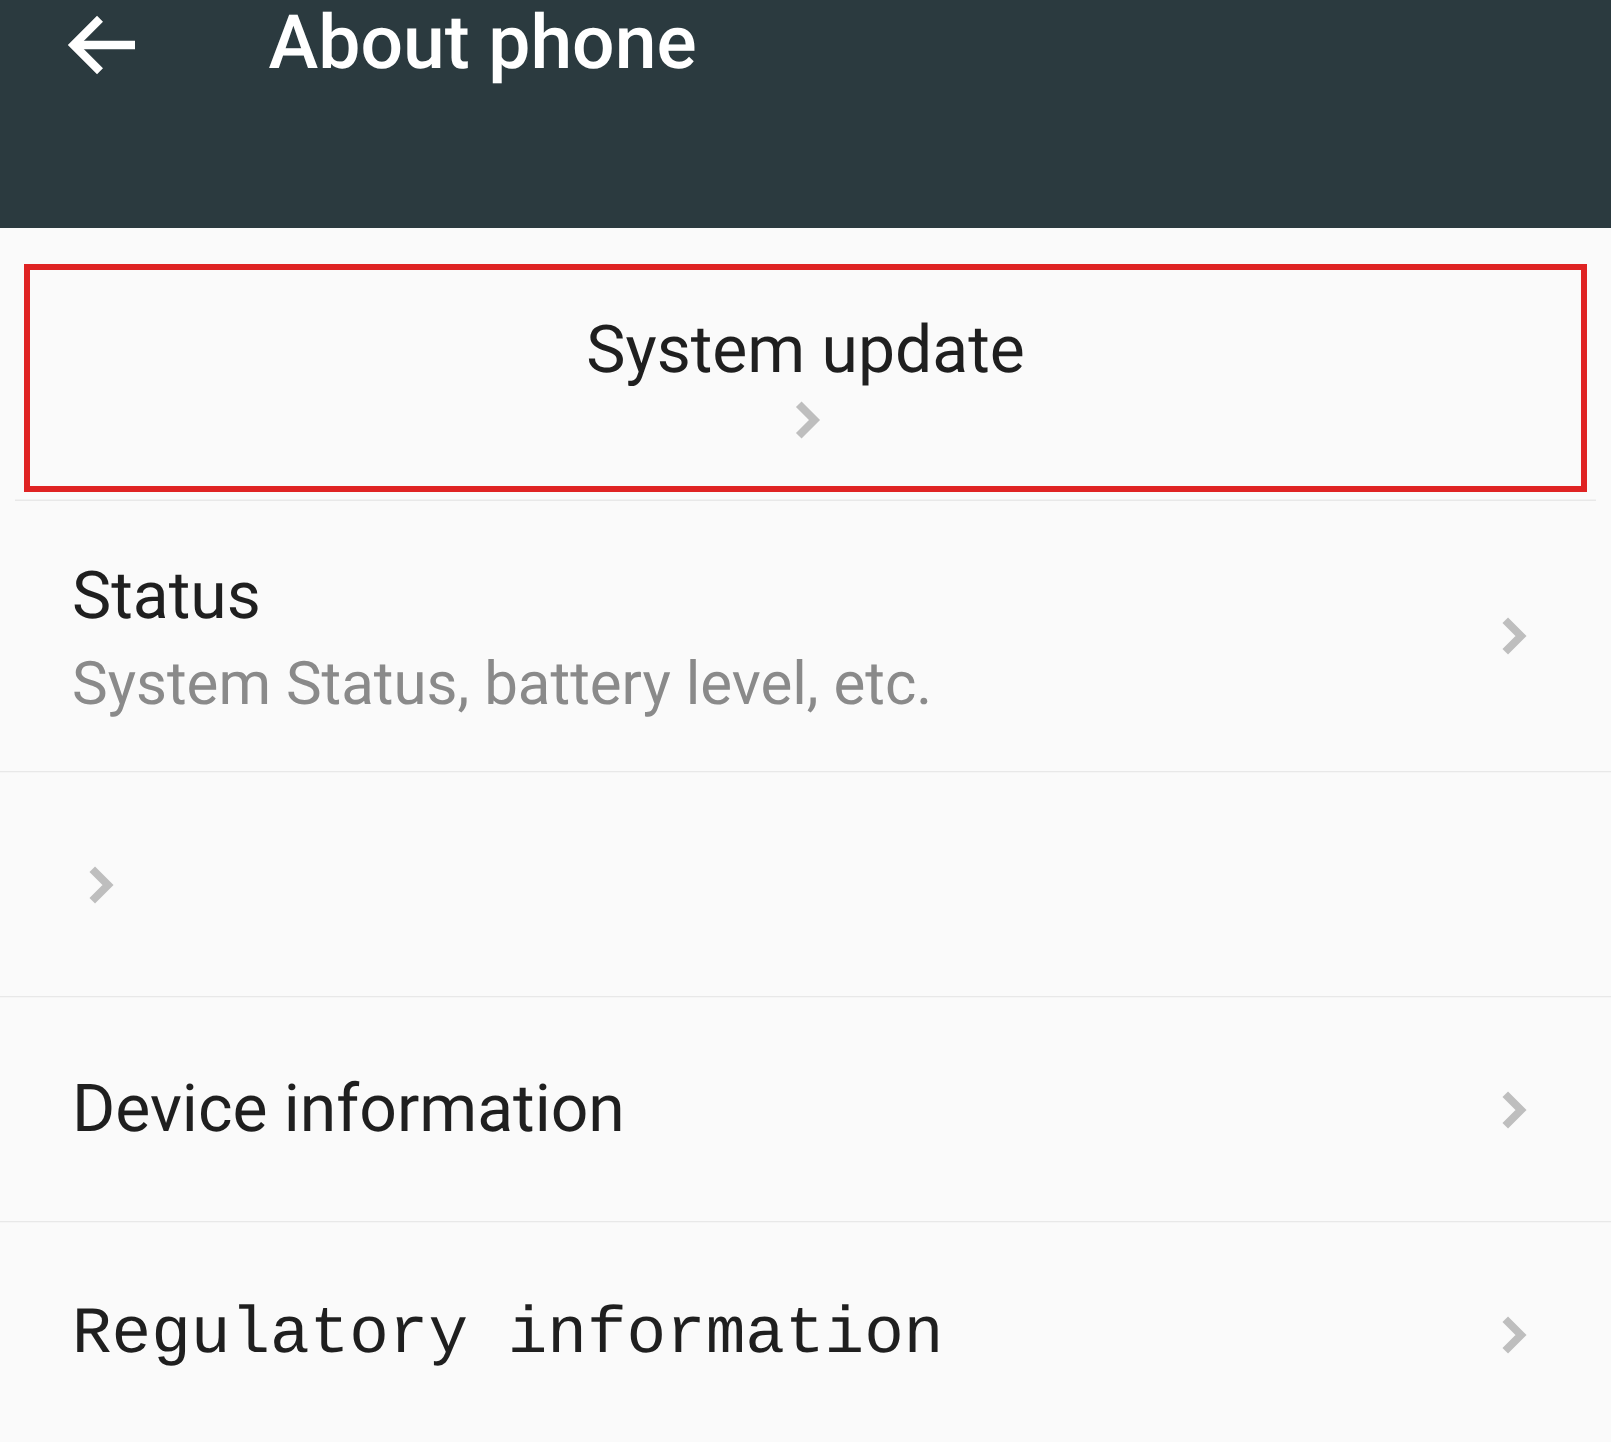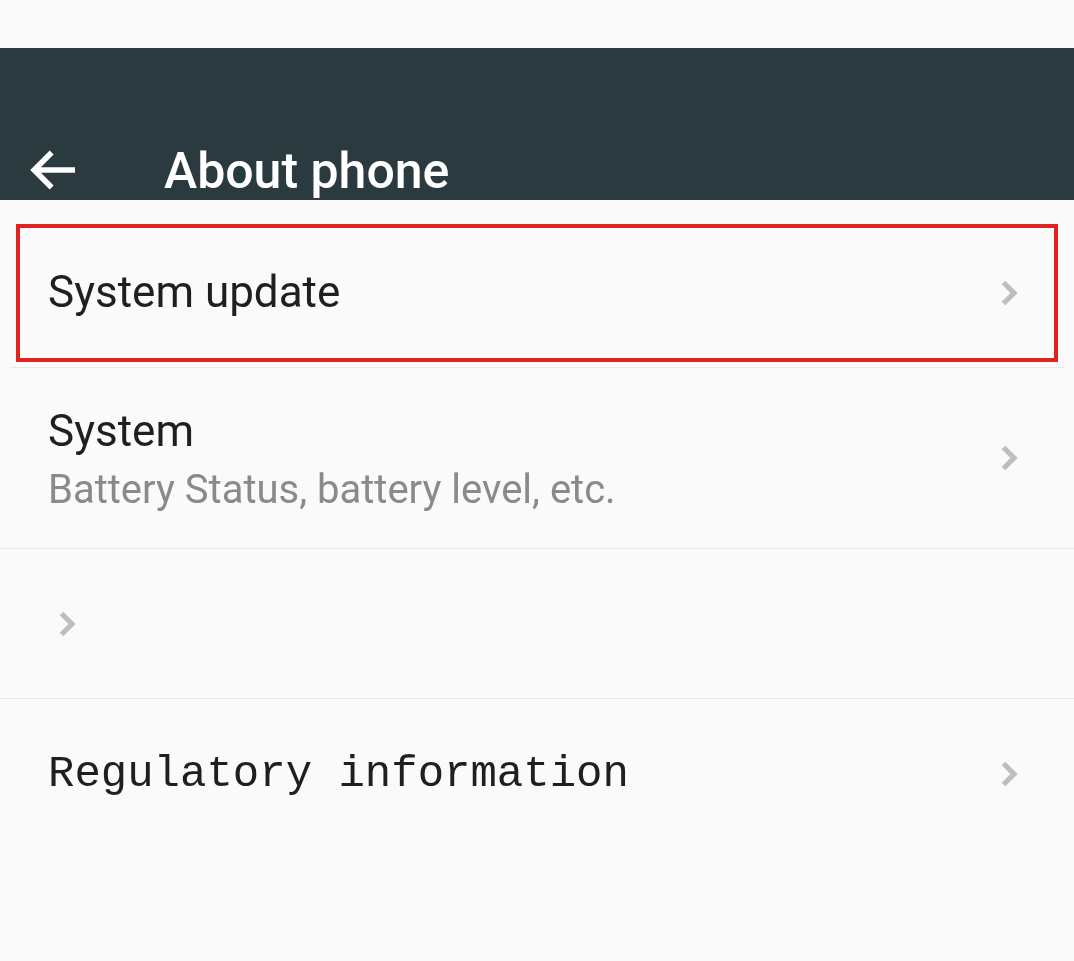--- a/index.html
+++ b/index.html
@@ -11,23 +11,22 @@
     font-family: Roboto, "Helvetica Neue", Arial, sans-serif;
     background: #fafafa;
     width: 1074px;
     height: 961px;
     overflow: hidden;
   }
   .header {
     background: #2b3a3f;
     height: 152px;
     display: flex;
-    align-items: flex-end;
-    padding-left: 24px;
-    margin-top: 48px;
+    align-items: flex-start;
+    padding-left: 39px;
   }
   .back-button {
     width: 60px;
     height: 60px;
     display: flex;
     align-items: center;
     justify-content: center;
     cursor: pointer;
   }
   .header-title {
@@ -50,20 +49,21 @@
     border-bottom: 1px solid #e8e8e8;
     cursor: pointer;
     position: relative;
   }
   .item.highlighted {
     outline: 4px solid #df2323;
     outline-offset: -10px;
     margin: 8px 10px 0 10px;
     padding-left: 38px;
     padding-right: 38px;
+    flex-direction: column;
   }
   .item-text {
     display: flex;
     flex-direction: column;
   }
   .item-title {
     color: #1f1f1f;
     font-size: 44px;
     font-weight: 400;
     line-height: 1.3;
@@ -102,38 +102,48 @@
     </div>
     <div class="chevron">
       <svg width="36" height="36" viewBox="0 0 24 24" fill="none" stroke="#777" stroke-width="3.5" stroke-linecap="butt" stroke-linejoin="miter">
         <polyline points="9 5 16 12 9 19"></polyline>
       </svg>
     </div>
   </div>
 
   <div class="item">
     <div class="item-text">
-      <div class="item-title">System</div>
-      <div class="item-subtitle">Battery Status, battery level, etc.</div>
+      <div class="item-title">Status</div>
+      <div class="item-subtitle">System Status, battery level, etc.</div>
     </div>
     <div class="chevron">
       <svg width="36" height="36" viewBox="0 0 24 24" fill="none" stroke="#777" stroke-width="3.5" stroke-linecap="butt" stroke-linejoin="miter">
         <polyline points="9 5 16 12 9 19"></polyline>
       </svg>
     </div>
   </div>
 
   <div class="item">
     <div class="chevron">
       <svg width="36" height="36" viewBox="0 0 24 24" fill="none" stroke="#777" stroke-width="3.5" stroke-linecap="butt" stroke-linejoin="miter">
         <polyline points="9 5 16 12 9 19"></polyline>
       </svg>
     </div>
   </div>
 
+  <div class="item">
+    <div class="item-text">
+      <div class="item-title">Device information</div>
+    </div>
+    <div class="chevron">
+      <svg width="36" height="36" viewBox="0 0 24 24" fill="none" stroke="#777" stroke-width="3.5" stroke-linecap="butt" stroke-linejoin="miter">
+        <polyline points="9 5 16 12 9 19"></polyline>
+      </svg>
+    </div>
+  </div>
 
   <div class="item" style="border-bottom:none;font-family:Liberation Mono, monospace;">
     <div class="item-text">
       <div class="item-title">Regulatory information</div>
     </div>
     <div class="chevron">
       <svg width="36" height="36" viewBox="0 0 24 24" fill="none" stroke="#777" stroke-width="3.5" stroke-linecap="butt" stroke-linejoin="miter">
         <polyline points="9 5 16 12 9 19"></polyline>
       </svg>
     </div>

